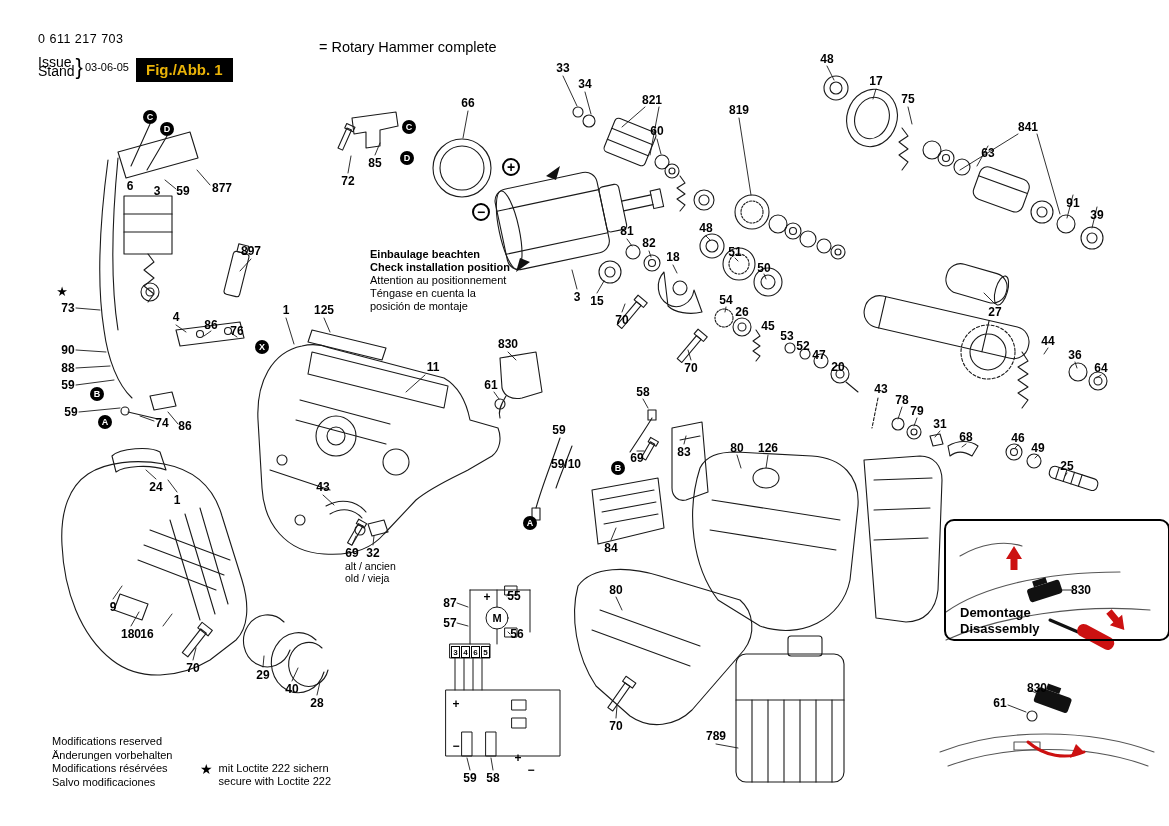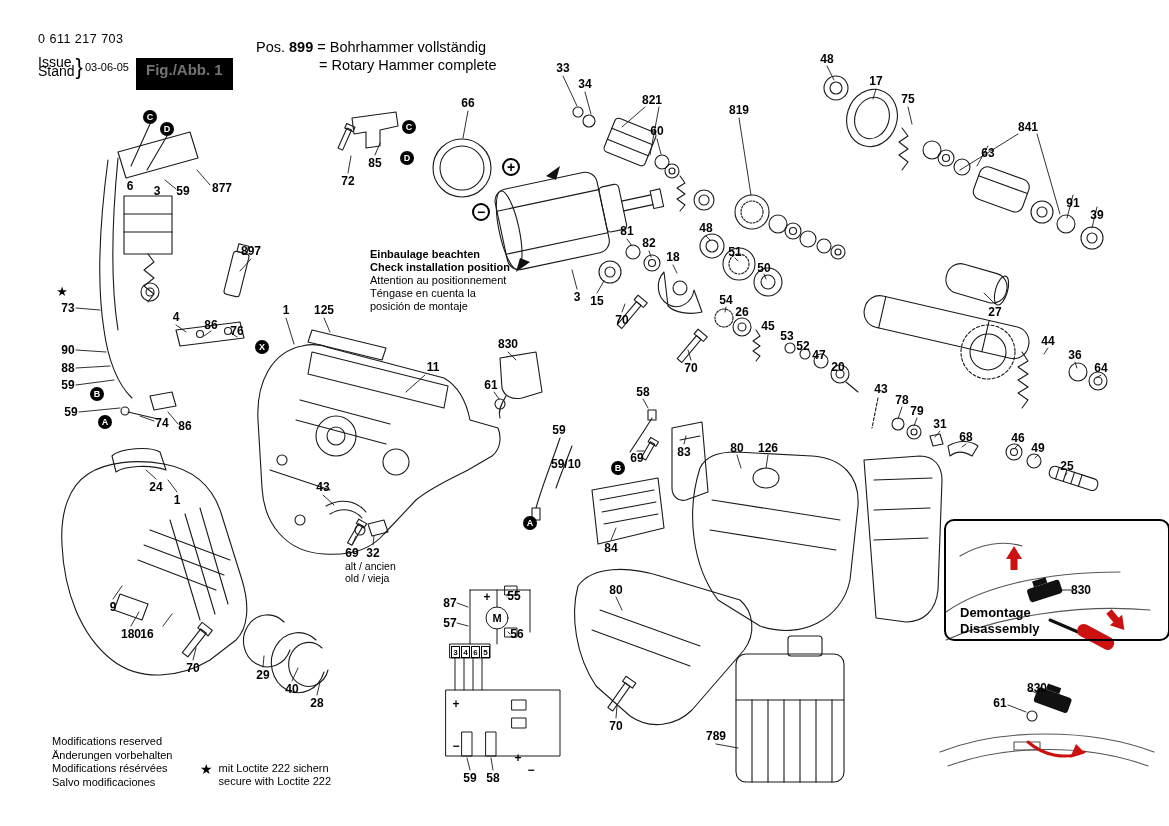--- a/index.html
+++ b/index.html
@@ -19,21 +19,21 @@
                  font-size:14px;font-weight:bold;display:flex;align-items:center;justify-content:center}
   .sym-plus,.sym-minus{font-size:12px;font-weight:bold}
   .terminal{position:absolute;width:9px;height:12px;border:1px solid #000;font-size:8px;line-height:11px;
             text-align:center;font-weight:bold;background:#fff}
 
   .doc-number{font-size:12.5px;letter-spacing:.5px;z-index:4}
   .issue-block{display:flex;align-items:center;z-index:4}
   .issue-words{display:flex;flex-direction:column;font-size:14px;line-height:9.5px}
   .issue-brace{font-size:22px;font-weight:400;margin:0 2px 0 1px}
   .issue-date{font-size:11px}
-  .figbox{background:#000;color:#737373;font-weight:bold;font-size:15px;padding:3px 10px 12px;z-index:4}
+  .figbox{background:#000;color:#eab308;font-weight:bold;font-size:15px;padding:3px 10px 4px;z-index:4}
   .pos-header{font-size:14.5px;line-height:18px;z-index:4}
   .pos-header .num{font-weight:bold}
   .pos-line2{padding-left:63px}
   .note{white-space:pre-line;z-index:4}
   .install-bold{font-size:11px;line-height:13px;font-weight:bold}
   .install-rest{font-size:11px;line-height:13px}
   .old-note{font-size:10.5px;line-height:12px}
   .mods-note{font-size:11px;line-height:13.5px}
   .loctite{display:flex;gap:6px;align-items:flex-start;z-index:4}
   .loctite .star{font-size:14px;line-height:14px}
@@ -481,25 +481,20 @@
       <span>Issue</span>
       <span>Stand</span>
     </span>
     <span class="issue-brace">}</span>
     <span class="issue-date">03-06-05</span>
   </div>
 
   <div class="abs figbox" style="left:136px;top:58px">Fig./Abb. 1</div>
 
   <div class="abs pos-header" style="left:256px;top:38px">
-    <div>
-      <span>Pos.</span>
-      <span class="num">899</span>
-      <span>= Bohrhammer vollständig</span>
-    </div>
     <div class="pos-line2">= Rotary Hammer complete</div>
   </div>
 
   <div class="abs note install-bold" style="left:370px;top:248px">Einbaulage beachten
 Check installation position</div>
   <div class="abs note install-rest" style="left:370px;top:274px">Attention au positionnement
 Téngase en cuenta la
 posición de montaje</div>
 
   <div class="abs note old-note" style="left:345px;top:560px">alt / ancien

